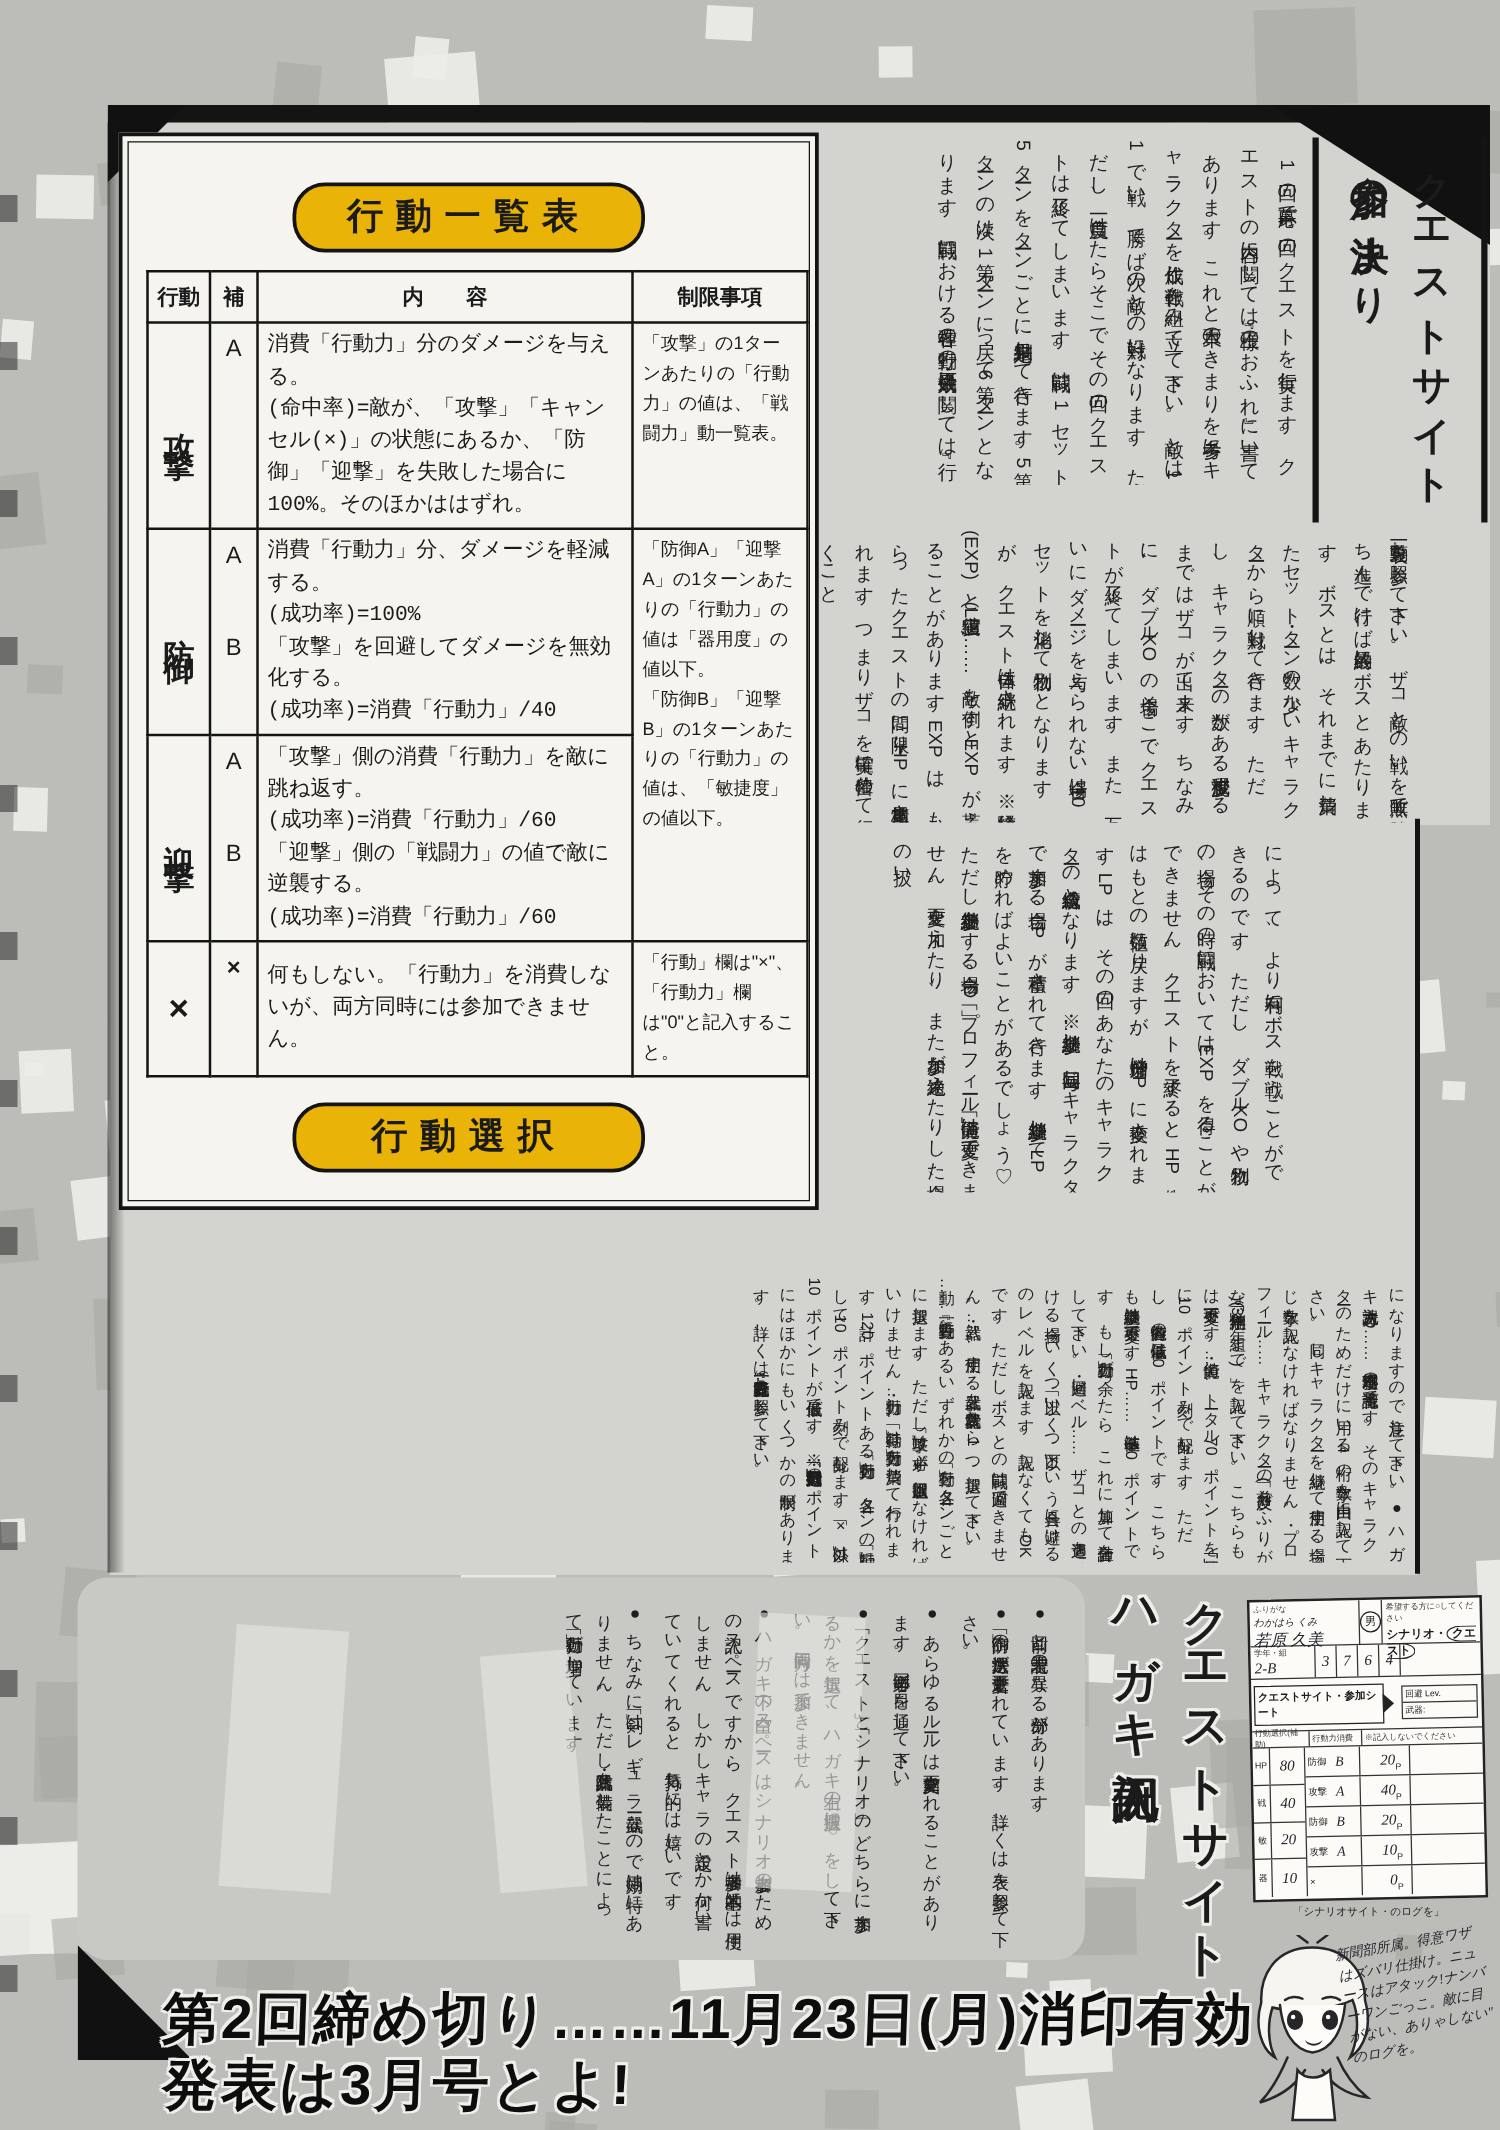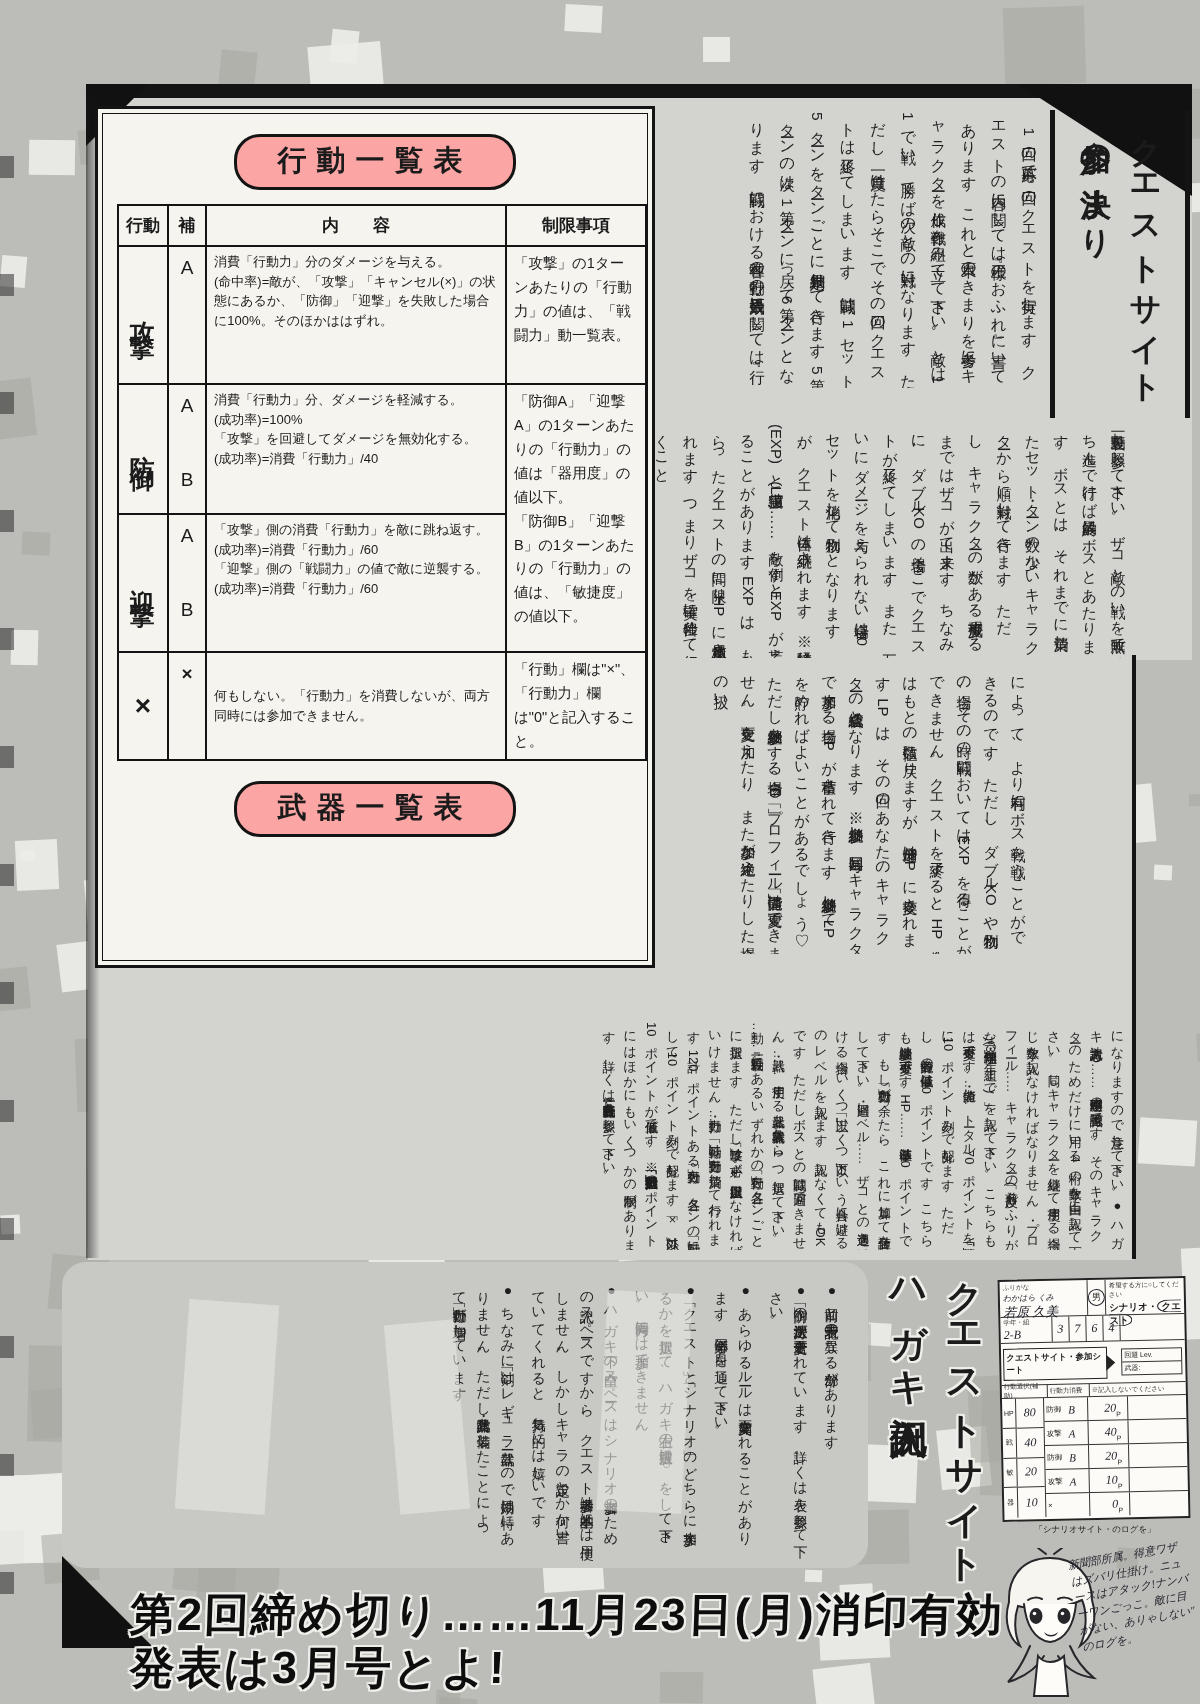--- a/index.html
+++ b/index.html
@@ -22,34 +22,34 @@
   .right-rule{position:absolute;left:1132px;top:655px;width:4px;height:604px;background:#141414;z-index:2;}
   .spine-shadow{position:absolute;left:86px;top:98px;width:14px;height:1160px;z-index:2;
     background:linear-gradient(90deg,rgba(20,20,20,.55),rgba(20,20,20,0));}
   .binding{position:absolute;left:0;top:60px;width:14px;height:1600px;z-index:2;
     background:repeating-linear-gradient(180deg,transparent 0 96px,rgba(30,30,30,.5) 96px 118px);}
 
   
   .panel{position:absolute;left:95px;top:106px;width:560px;height:862px;background:#f5f4ef;
     border:3px solid #141414;z-index:3;}
   .panel-inner{position:absolute;inset:4px;border:1.5px solid #141414;padding:12px 14px;overflow:hidden;}
-  .stadium{width:282px;margin:8px auto 14px auto;border:3px solid #141414;border-radius:26px;
-    text-align:center;font-size:29px;font-weight:bold;letter-spacing:10px;padding:4px 0 6px 0;background:#fca5a5;}
+  .stadium{width:282px;margin:20px auto 14px auto;border:3px solid #141414;border-radius:26px;
+    text-align:center;font-size:29px;font-weight:bold;letter-spacing:10px;padding:4px 0 6px 0;background:#eab308;}
   table.rules-table{border-collapse:collapse;width:100%;table-layout:fixed;}
   .rules-table th,.rules-table td{border:2px solid #141414;padding:5px 7px;vertical-align:top;}
   .rules-table th{font-size:17px;font-weight:bold;padding:8px 2px;text-align:center;vertical-align:middle;}
   td.act{text-align:center;vertical-align:middle;}
   .vword{writing-mode:vertical-rl;text-orientation:upright;font-size:25px;font-weight:bold;
     letter-spacing:12px;display:inline-block;}
   .x-big{font-size:28px;font-weight:bold;}
   td.sub{font-size:19px;text-align:center;vertical-align:top;padding-top:10px;}
   td.sub.two{vertical-align:top;}
   td.sub.two span{display:block;}
   td.sub.two span:last-child{margin-top:52px;}
-  td.body{font-size:13px;line-height:1.5;}
+  td.body{font-size:17px;line-height:1.5;font-family:Liberation Mono, monospace;}
   td.restr{font-size:14.5px;line-height:1.65;}
   .pre{white-space:pre-line;}
   td.weapon-name{font-size:22px;font-weight:bold;text-align:center;vertical-align:middle;}
   td.effect-cell{font-size:15px;vertical-align:middle;}
   .late-note{padding-top:58px;font-size:15px;}
 
   
   .vtext{position:absolute;writing-mode:vertical-rl;text-orientation:mixed;z-index:3;
     overflow:hidden;color:#1e1e1e;}
   .band-a{left:620px;top:112px;width:424px;height:276px;font-size:15.5px;line-height:1.95;}
@@ -348,21 +348,21 @@
         </tr>
         <tr style="height:100px">
           <td class="act x-big">×</td>
           <td class="sub x-big">×</td>
           <td class="body pre" style="vertical-align:middle">何もしない。「行動力」を消費しないが、両方同時には参加できません。</td>
           <td class="restr pre" style="vertical-align:middle">「行動」欄は"×"、「行動力」欄は"0"と記入すること。</td>
         </tr>
       </tbody>
         </table>
 
-      <div class="stadium" style="margin-top:20px">武器一覧表</div>
+      <div class="stadium" style="margin-top:20px">行動選択</div>
     </div>
   </section>
 
   <div class="article-title">
     <div class="vline">クエストサイト</div>
     <div class="vline">参加の決まり</div>
   </div>
   <div class="vtext band-a">　1回の応募で1回のクエストを実行します。クエストの内容に関しては『王様のおふれ』に書いてあります。これと本頁のきまりを参考にキャラクターを作成し作戦を組み立てて下さい。敵とは1対1で戦い、勝てば次の敵との対戦になります。ただし、一度負けたらそこでその回のクエストは終了してしまいます。戦闘は、1セット全5ターンをターンごとに結果判定して行きます。第5ターンの次は、第1ターンに戻って第6ターンとなります。戦闘における各種の行動の効果・成否に関しては『行</div>
   <div class="vtext band-b">動一覧表』を参照して下さい。ザコ敵との戦いを無敗で勝ち進んで行けば最終的にボスとあたります。ボスとは、それまでに消費したセット・ターン数の少ないキャラクターから順に対戦して行きます。ただし、キャラクターの数がある程度減少するまではザコが出て来ます。ちなみに、ダブルKOの場合そこでクエストが終了してしまいます。また、互いにダメージを与えられない場合は10セットを消化して物別れとなりますが、クエスト自体は継続されます。※経験値(EXP)と実績値(LP)……敵を倒すとEXPが貰えることがあります。EXPは、もらったクエストの間に限りHPに累積加算されます。つまりザコを確実に仕留めて行くこと</div>
   <div class="vtext band-c">によって、より有利にボス戦を戦うことができるのです。ただし、ダブルKOや物別れの場合、その時の戦闘においてはEXPを得ることができません。クエストを終了すると、HP自体はもとの数値に戻りますが、増加分はLPに変換されます。LPは、その回のあなたのキャラクターの総合成績となります。※継続参加……毎回同じキャラクターで参加する場合、LPが蓄積されて行きます。継続参加してLPを貯めればよいことがあるでしょう♡ただし継続参加をする場合、「ID」「プロフィール」「能力値」は変更できません。変更を加えたり、また参加が途絶えたりした場合、新規参加の扱い</div>

